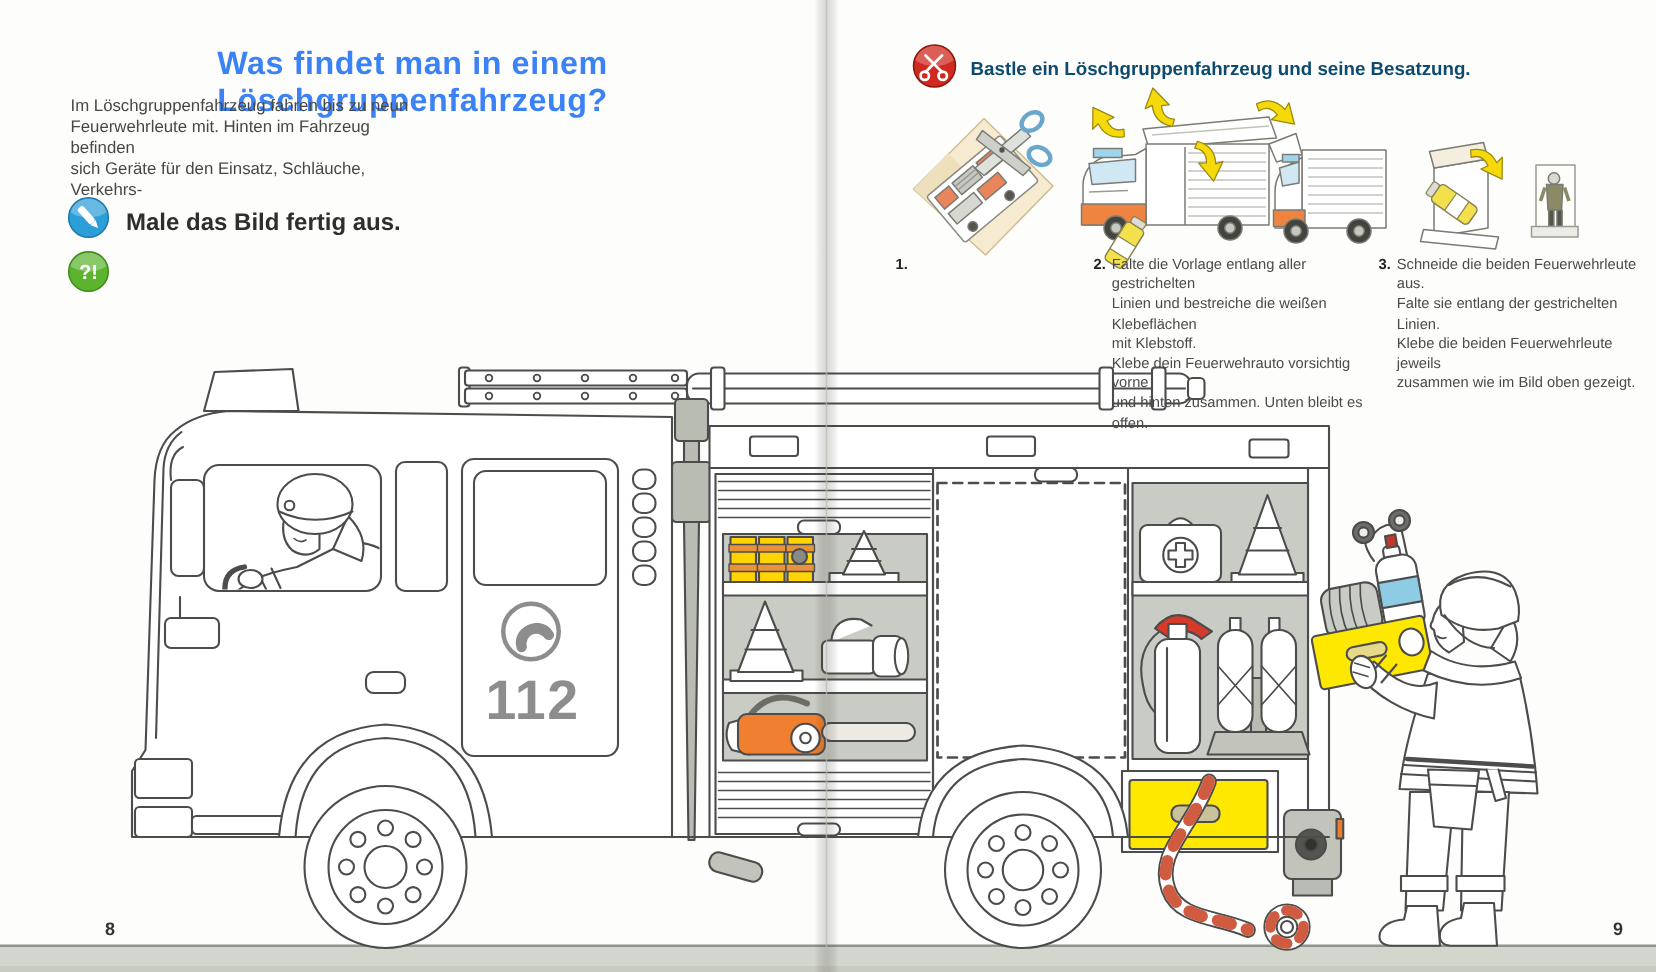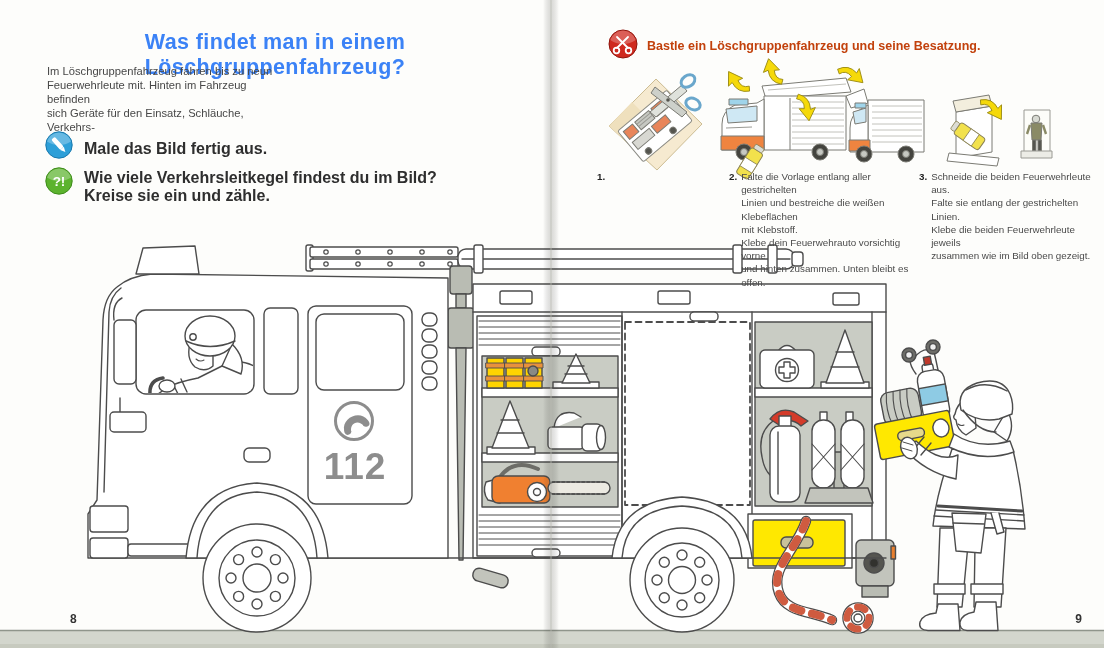--- a/index.html
+++ b/index.html
@@ -15,21 +15,21 @@
   }
   .intro{
     top:64px;font-size:11.2px;line-height:14px;white-space:pre-line;color:#474747;
   }
   #intro-col1{left:47px;width:228px;}
   #intro-col2{left:276px;width:215px;}
   .task-label{
     font-size:16px;font-weight:bold;color:#2e2e2e;white-space:pre-line;line-height:17.5px;
   }
   #heading-right{
-    left:647px;top:39px;font-size:12.5px;font-weight:bold;color:#c2410c;width:440px;
+    left:647px;top:39px;font-size:12.5px;font-weight:bold;color:#0c4a6e;width:440px;
   }
   .step{display:flex;top:170px;font-size:9.8px;line-height:13.2px;color:#4a4a4a;}
   .step .num{font-weight:bold;color:#222;margin-right:4px;}
   .step .txt{white-space:pre-line;}
   #step-1{left:597px;width:135px;}
   #step-2{left:729px;width:195px;}
   #step-3{left:919px;width:178px;}
   .pagenum{font-size:12px;font-weight:bold;color:#333;top:612px;}
   #pagenum-left{left:70px;}
   #pagenum-right{left:1066px;width:16px;text-align:right;}
@@ -528,22 +528,20 @@
       <path d="M11.6,18.5 L16.4,18.5 L14,23.5 Z" fill="#fff"></path>
     </g>
   </svg>
   <div class="abs task-label" style="left:84px;top:140px;">Male das Bild fertig aus.</div>
 
   <svg class="icon-badge" style="left:45px;top:167px;" width="28" height="28" viewBox="0 0 28 28">
     <circle cx="14" cy="14" r="13.2" fill="#5cb32e" stroke="#3e8c1b" stroke-width="1"></circle>
     <path d="M14,1.5 a12.5,12.5 0 0 1 12,9 a22,22 0 0 1 -24,0 a12.5,12.5 0 0 1 12,-9 Z" fill="#ffffff" opacity="0.28"></path>
     <text x="14" y="19" text-anchor="middle" font-family="Liberation Sans, sans-serif" font-size="13.5" font-weight="bold" fill="#fff">?!</text>
   </svg>
-  <div class="abs task-label" style="left:84px;top:169px;">Wie viele Verkehrsleitkegel findest du im Bild?
-Kreise sie ein und zähle.</div>
 
   <svg class="icon-badge" style="left:608px;top:29px;" width="30" height="30" viewBox="0 0 30 30">
     <circle cx="15" cy="15" r="14" fill="#cf2a1f" stroke="#8f150d" stroke-width="1"></circle>
     <path d="M15,1.5 a13.3,13.3 0 0 1 12.8,9.6 a23,23 0 0 1 -25.6,0 a13.3,13.3 0 0 1 12.8,-9.6 Z" fill="#ffffff" opacity="0.25"></path>
     <g stroke="#fff" stroke-width="1.8" fill="none" stroke-linecap="round">
       <line x1="9" y1="8" x2="20" y2="19"></line>
       <line x1="20" y1="8" x2="9" y2="19"></line>
       <circle cx="8.5" cy="21.5" r="2.8"></circle>
       <circle cx="20.5" cy="21.5" r="2.8"></circle>
     </g>

